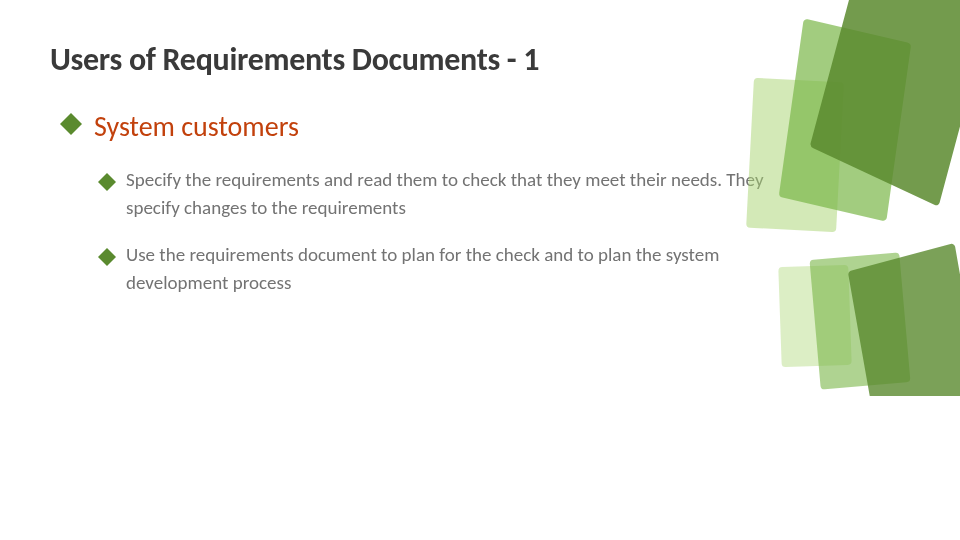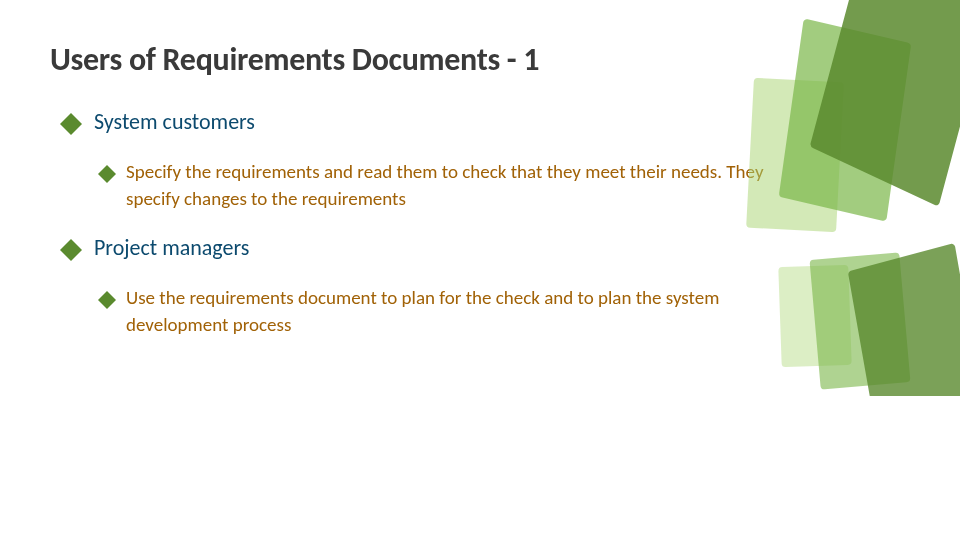--- a/index.html
+++ b/index.html
@@ -154,22 +154,22 @@
       top: 11px;
       left: -11px;
       width: 0;
       height: 0;
       border-left: 11px solid transparent;
       border-right: 11px solid transparent;
       border-top: 11px solid #5a8a2e;
     }
 
     .bullet-level1 .text {
-      font-size: 22px;
-      color: #0c4a6e;
+      font-size: 28px;
+      color: #c2410c;
       line-height: 1.4;
     }
 
     .bullet-level2 {
       display: flex;
       align-items: flex-start;
       margin-left: 38px;
       margin-bottom: 10px;
     }
 
@@ -192,21 +192,21 @@
       left: -9px;
       width: 0;
       height: 0;
       border-left: 9px solid transparent;
       border-right: 9px solid transparent;
       border-top: 9px solid #5a8a2e;
     }
 
     .bullet-level2 .text {
       font-size: 19px;
-      color: #a16207;
+      color: #737373;
       line-height: 1.45;
       max-width: 640px;
     }
 
     .section-gap {
       margin-bottom: 20px;
     }
   </style>
 </head>
 <body>
@@ -232,24 +232,20 @@
     <div class="bullet-level1 section-gap">
       <div class="diamond"></div>
       <span class="text">System customers</span>
     </div>
 
     <div class="bullet-level2 section-gap">
       <div class="diamond"></div>
       <span class="text">Specify the requirements and read them to check that they meet their needs.  They specify changes to the requirements</span>
     </div>
 
-    <div class="bullet-level1 section-gap">
-      <div class="diamond"></div>
-      <span class="text">Project managers</span>
-    </div>
 
     <div class="bullet-level2">
       <div class="diamond"></div>
       <span class="text">Use the requirements document to plan for the check and to plan the system development process</span>
     </div>
 
   </div>
 </div>
 
 </body></html>

